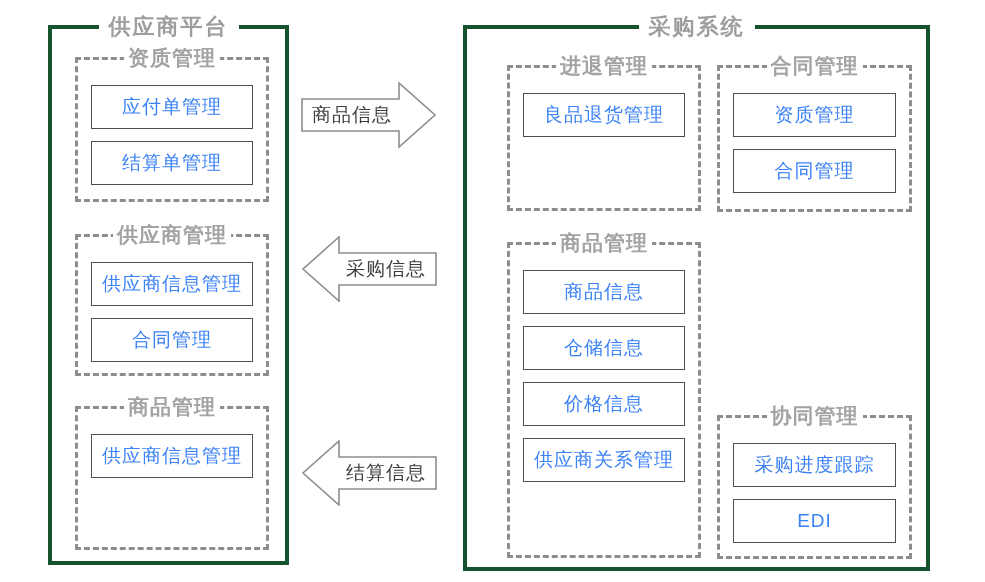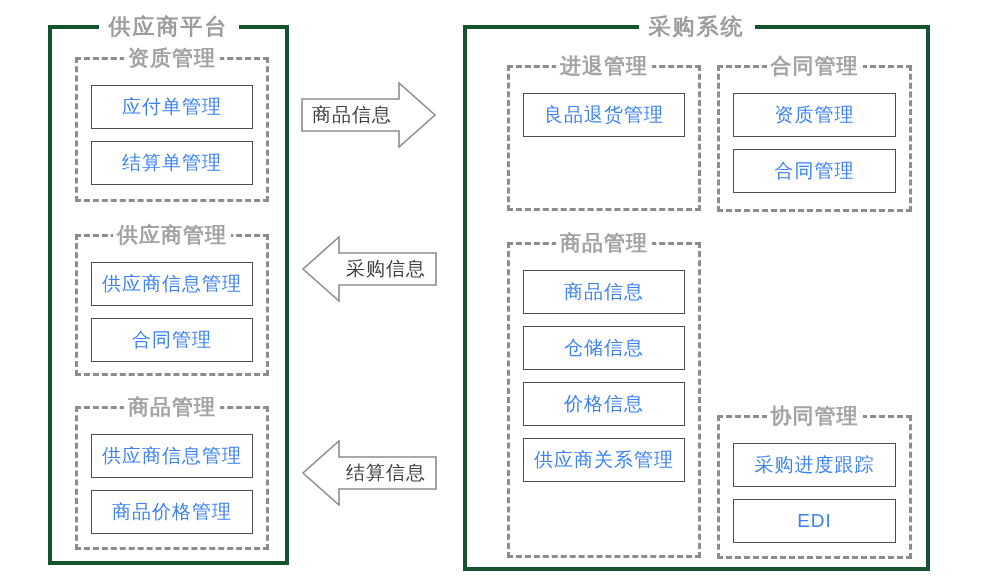--- a/index.html
+++ b/index.html
@@ -67,21 +67,20 @@
       <div class="boxes">
         <div class="box">供应商信息管理</div>
         <div class="box">合同管理</div>
       </div>
     </div>
 
     <div class="group" style="left:23px; top:377px; width:194px; height:144px;">
       <span class="group-title">商品管理</span>
       <div class="boxes">
         <div class="box">供应商信息管理</div>
-        <div class="box">商品价格管理</div>
       </div>
     </div>
   </section>
 
   <div class="arrow right" style="left:301px; top:82px;">
     <svg width="136" height="66" viewBox="0 0 136 66">
       <polygon points="1,17 98,17 98,1 134,33 98,65 98,49 1,49" fill="#ffffff" stroke="#8d8d8d" stroke-width="1.6"></polygon>
     </svg>
     <span class="arrow-label">商品信息</span>
   </div>

